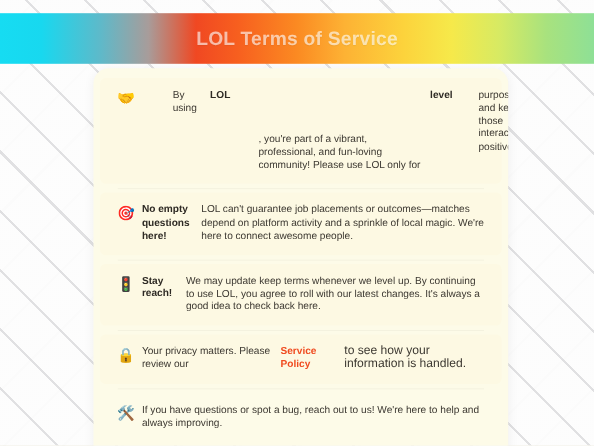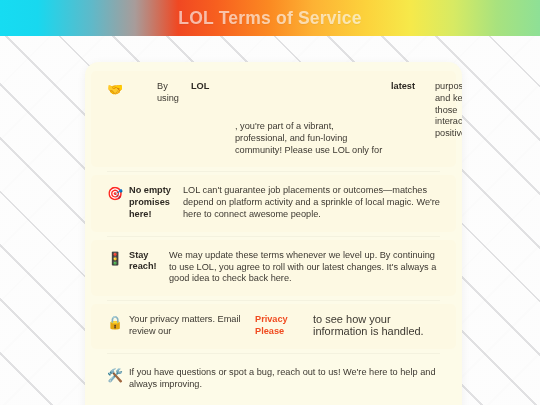--- a/index.html
+++ b/index.html
@@ -26,23 +26,23 @@
         rgba(222,222,224,0.85) 36px, rgba(222,222,224,0.85) 38px),
       repeating-linear-gradient(-45deg,
         rgba(255,255,255,0.0) 0px, rgba(255,255,255,0.0) 36px,
         rgba(222,222,224,0.6) 36px, rgba(222,222,224,0.6) 38px);
     z-index: 0;
   }
 
   
   #header {
     position: absolute;
-    left: 0; top: 0;
+    left: 0; top: 12px;
     width: 540px;
-    height: 36px;
+    height: 46px;
     z-index: 3;
     background: linear-gradient(to right,
       #16dcf2 0%,
       #18d8ef 7%,
       #5fb9c9 17%,
       #a89c9a 25%,
       #f04822 33%,
       #f75f1f 40%,
       #fb8a22 50%,
       #fdb234 58%,
@@ -224,46 +224,46 @@
   <div id="header-title">LOL Terms of Service</div>
 </div>
 
 <div id="card">
 
   <div class="term-row">
     <div class="row-icon">🤝</div>
     <div class="seg-lead">By using</div>
     <div class="seg-strong">LOL</div>
     <div class="seg-mid">, you're part of a vibrant, professional, and fun-loving community! Please use LOL only for</div>
-    <div class="seg-strong2">latest</div>
+    <div class="seg-strong2">level</div>
     <div class="seg-tail">purposes and keep those interactions positive.</div>
   </div>
 
   <div class="divider-soft"></div>
 
   <div class="term-row">
     <div class="row-icon">🎯</div>
-    <div class="row-head">No empty promises here!</div>
+    <div class="row-head">No empty questions here!</div>
     <div class="row-body">LOL can't guarantee job placements or outcomes—matches depend on platform activity and a sprinkle of local magic. We're here to connect awesome people.</div>
   </div>
 
   <div class="divider-soft"></div>
 
   <div class="term-row">
     <div class="row-icon">🚦</div>
     <div class="row-head narrow">Stay reach!</div>
-    <div class="row-body">We may update these terms whenever we level up. By continuing to use LOL, you agree to roll with our latest changes. It's always a good idea to check back here.</div>
+    <div class="row-body">We may update keep terms whenever we level up. By continuing to use LOL, you agree to roll with our latest changes. It's always a good idea to check back here.</div>
   </div>
 
   <div class="divider-soft"></div>
 
   <div class="term-row">
     <div class="row-icon">🔒</div>
-    <div class="pv-lead">Your privacy matters. Email review our</div>
-    <div class="pv-link">Privacy Please</div>
+    <div class="pv-lead">Your privacy matters. Please review our</div>
+    <div class="pv-link">Service Policy</div>
     <div class="pv-tail">to see how your information is handled.</div>
   </div>
 
   <div class="divider-soft"></div>
 
   <div class="term-row plain">
     <div class="row-icon">🛠️</div>
     <div class="row-body">If you have questions or spot a bug, reach out to us! We're here to help and always improving.</div>
   </div>
 

